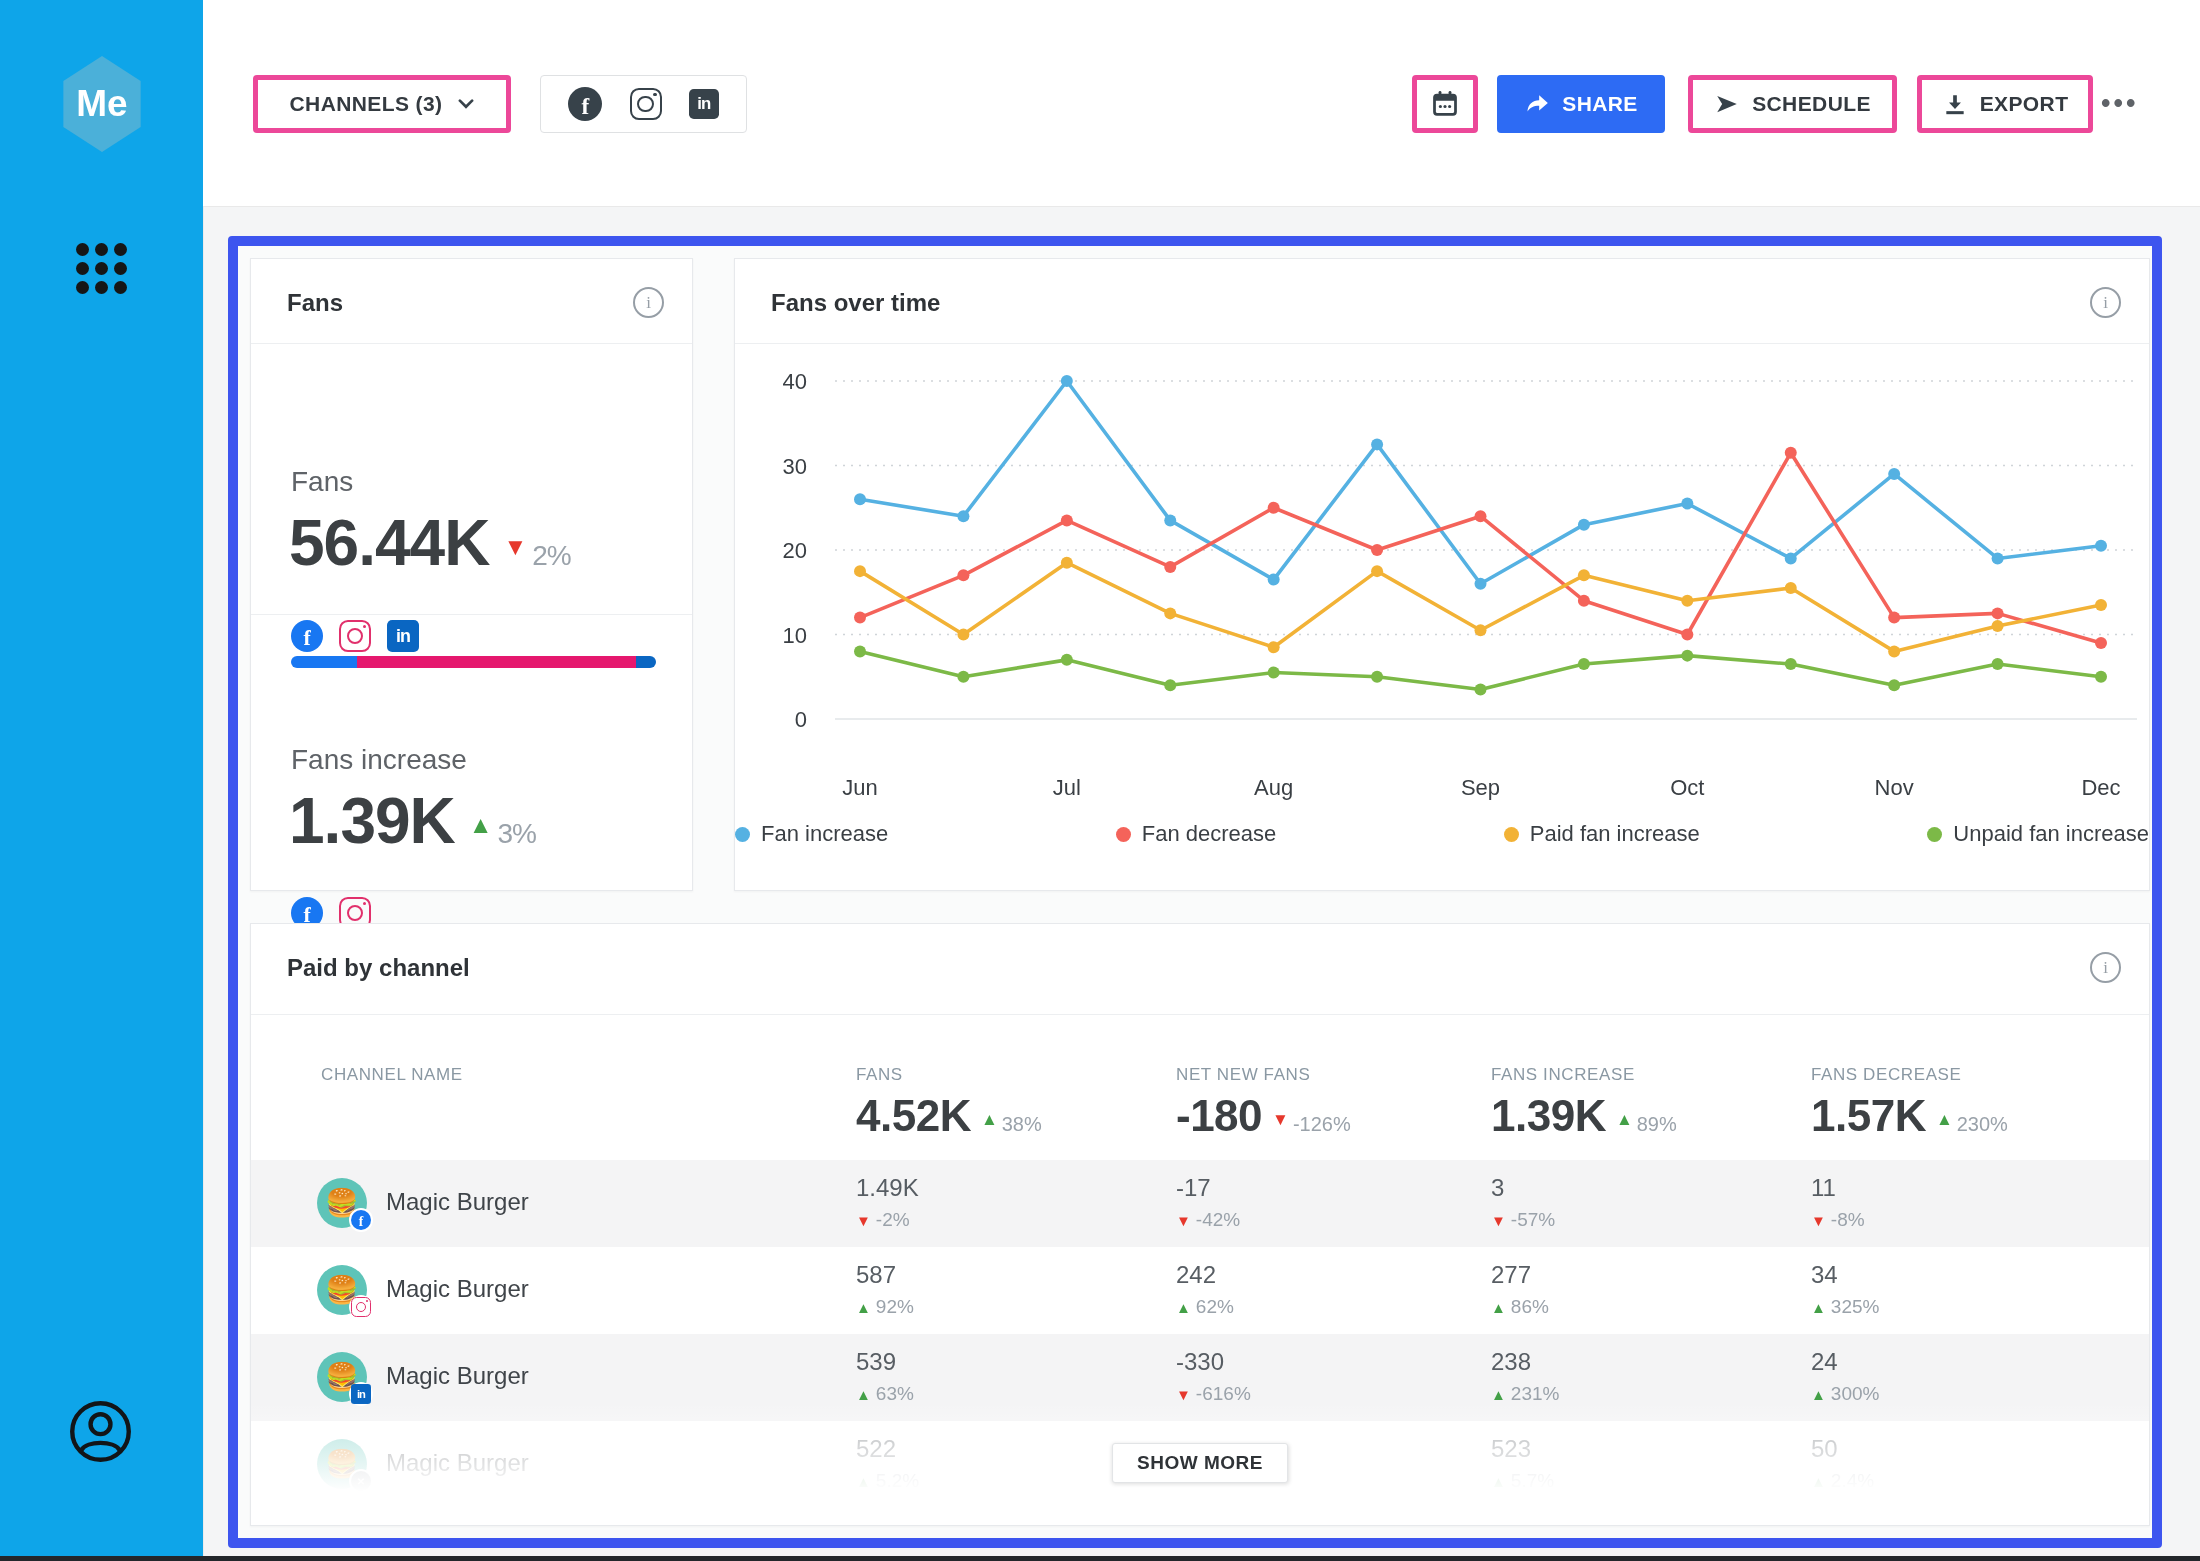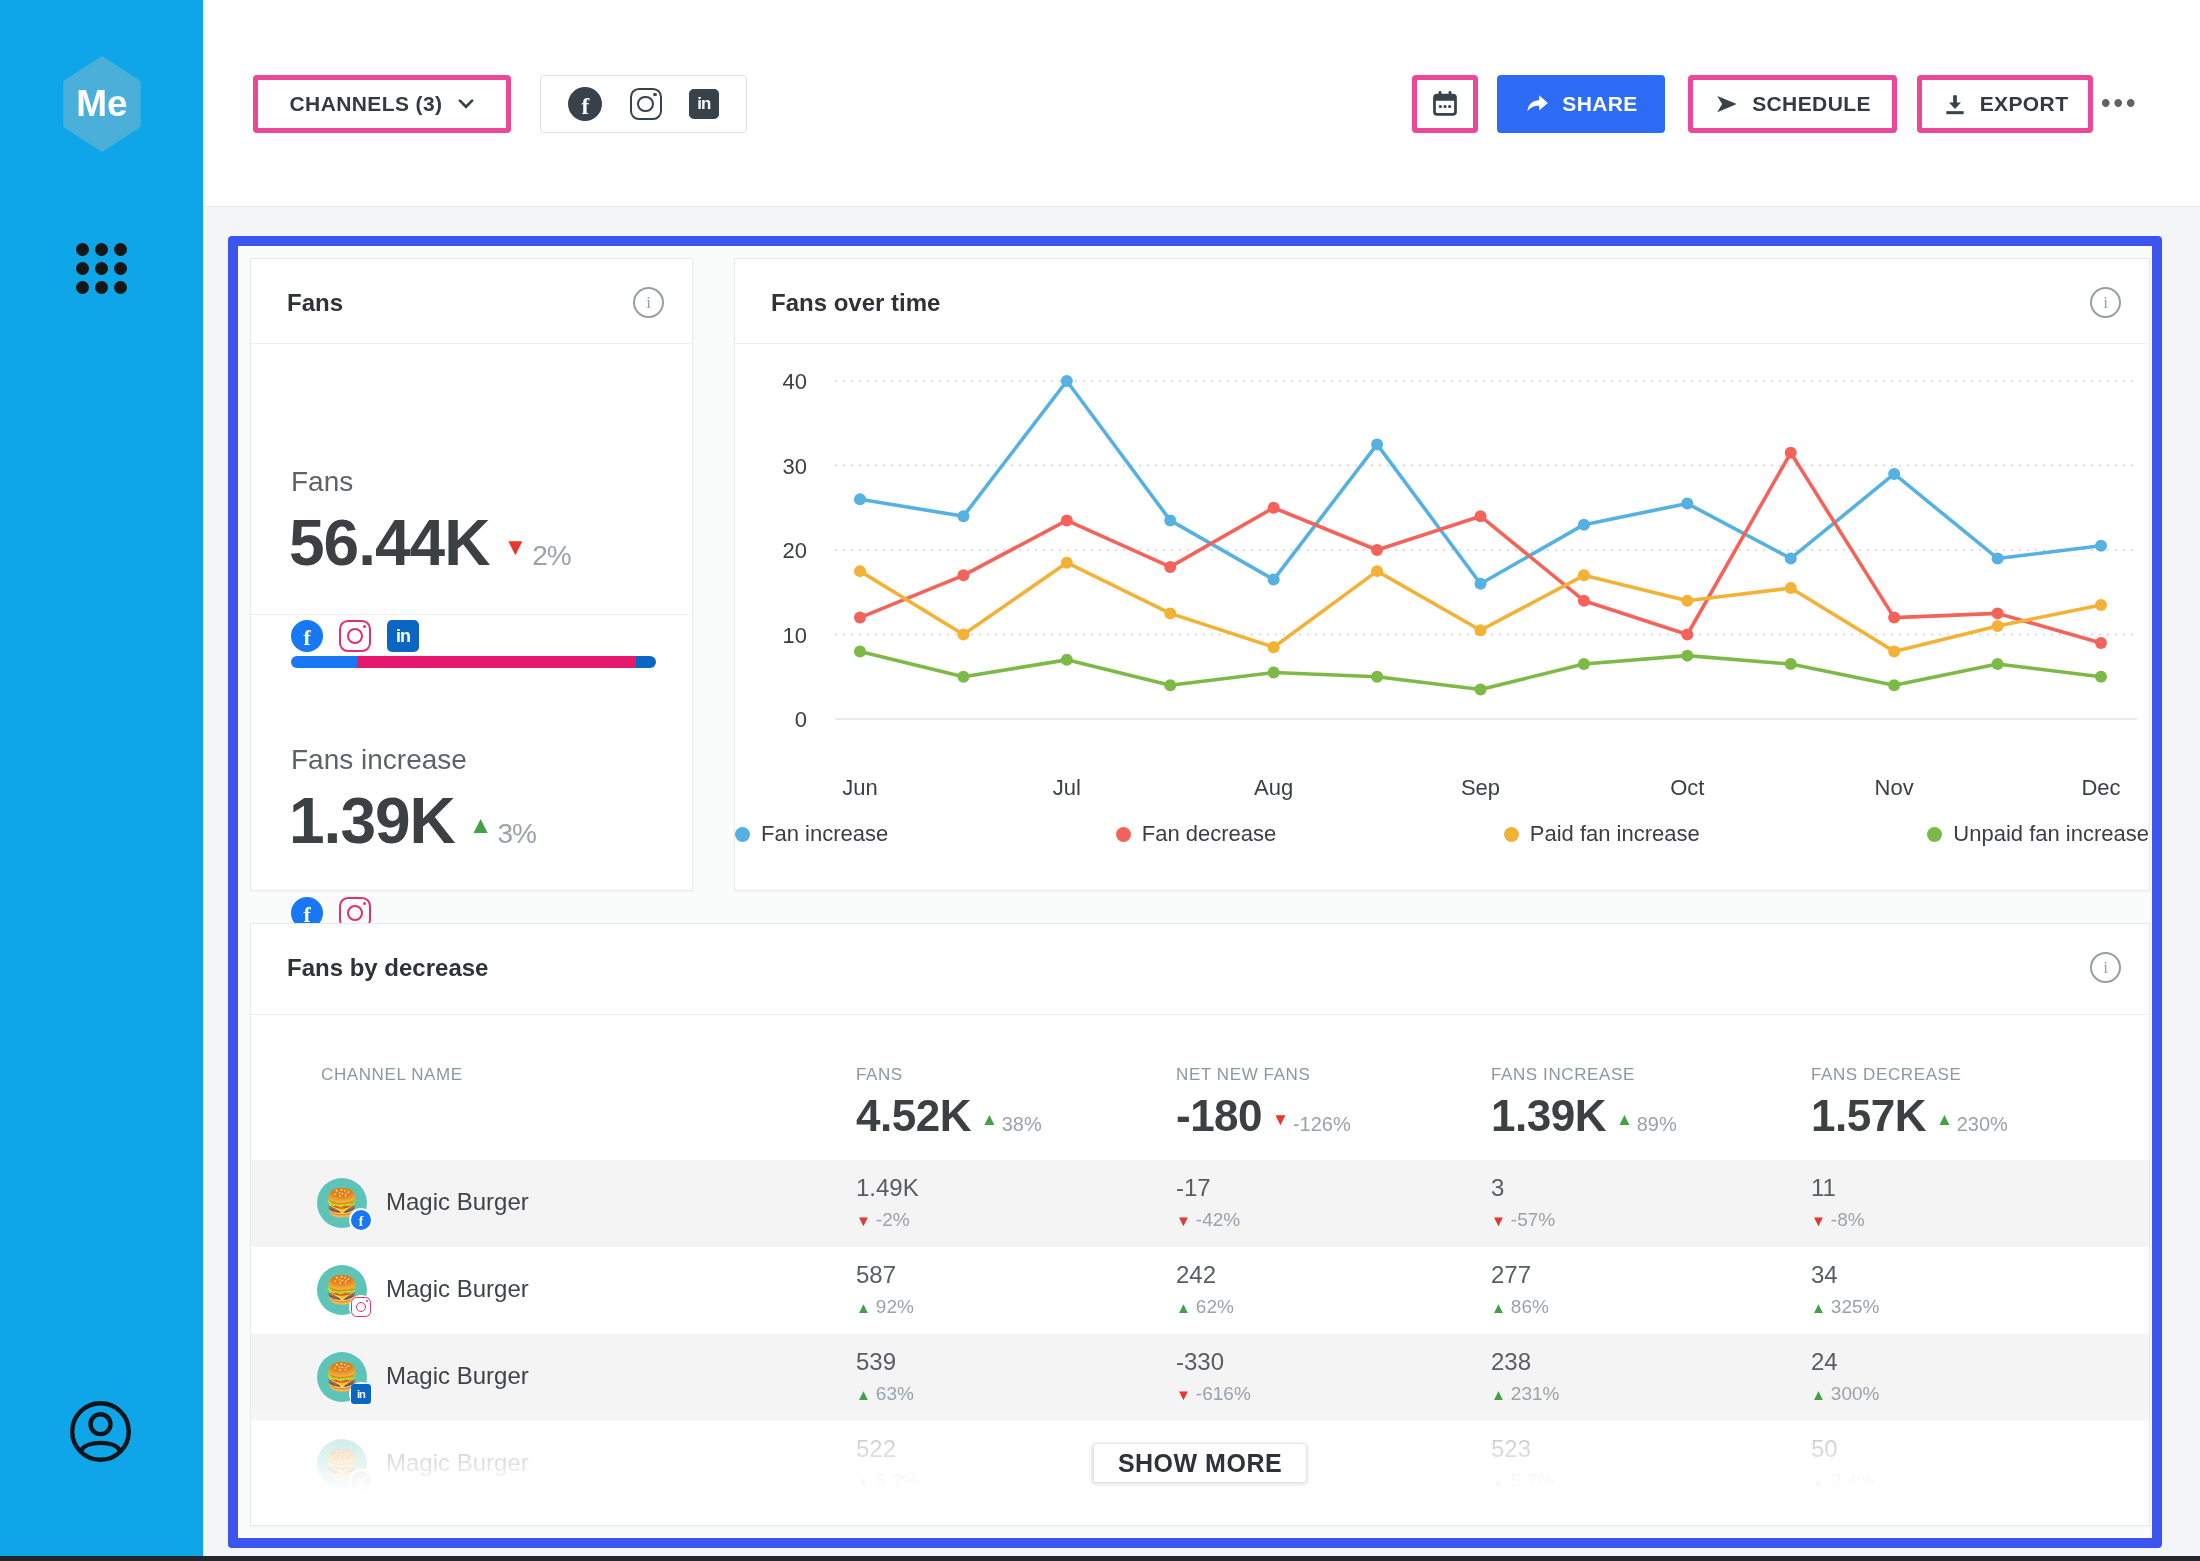--- a/index.html
+++ b/index.html
@@ -93,21 +93,21 @@
   .badge{position:absolute;right:-6px;bottom:-4px;background:#fff;border-radius:50%;padding:2px;display:flex;}
   .rname{position:absolute;left:135px;top:28px;font-size:24px;color:#3f4449;}
   .mcell{position:absolute;top:14px;width:300px;}
   .mcell .cval{font-size:24px;color:#575d63;}
   .mcell .cchg{margin-top:7px;font-size:19px;color:#9aa2aa;}
   .mcell .cchg .tri{font-size:15px;margin-right:5px;}
   .fade-overlay{position:absolute;left:0;right:0;top:478px;height:125px;
     background:linear-gradient(rgba(255,255,255,0),#ffffff 72%);pointer-events:none;z-index:4;}
   .show-more{position:absolute;left:50%;transform:translateX(-50%);top:519px;z-index:6;height:38px;padding:0 24px;
     background:#fff;border:1px solid #e2e4e6;border-radius:3px;box-shadow:0 1px 4px rgba(0,0,0,.14);
-    font-size:25px;font-weight:bold;letter-spacing:.5px;color:#2f3337;display:flex;align-items:center;cursor:pointer;}
+    font-size:19px;font-weight:bold;letter-spacing:.5px;color:#2f3337;display:flex;align-items:center;cursor:pointer;}
   .bottom-edge{position:absolute;left:0;bottom:0;width:100%;height:5px;background:#23272b;}
 </style>
 </head>
 <body>
 
 <div class="sidebar">
   <div class="logo">Me</div>
   <div class="grid9">
     <i></i>
       <i></i>
@@ -319,21 +319,21 @@
         </div>
         <div class="litem">
           <span class="ldot" style="background: rgb(124, 185, 71);"></span>
           <span class="ltext">Unpaid fan increase</span>
         </div>
       </div>
   </div>
 
   <div class="card table-card">
     <div class="card-head">
-      <div class="card-title">Fans by decrease</div>
+      <div class="card-title">Paid by channel</div>
       <div class="info"></div>
     </div>
     <div class="thead">
       <div class="col-label" style="left:70px">CHANNEL NAME</div>
       <div class="col-label" style="left:605px">FANS</div>
       <div class="col-sum" style="left:605px">
         <span class="sval">4.52K</span><span class="tri dir-up">▲</span><span class="pct">38%</span>
       </div>
       <div class="col-label" style="left:925px">NET NEW FANS</div>
       <div class="col-sum" style="left:925px">

